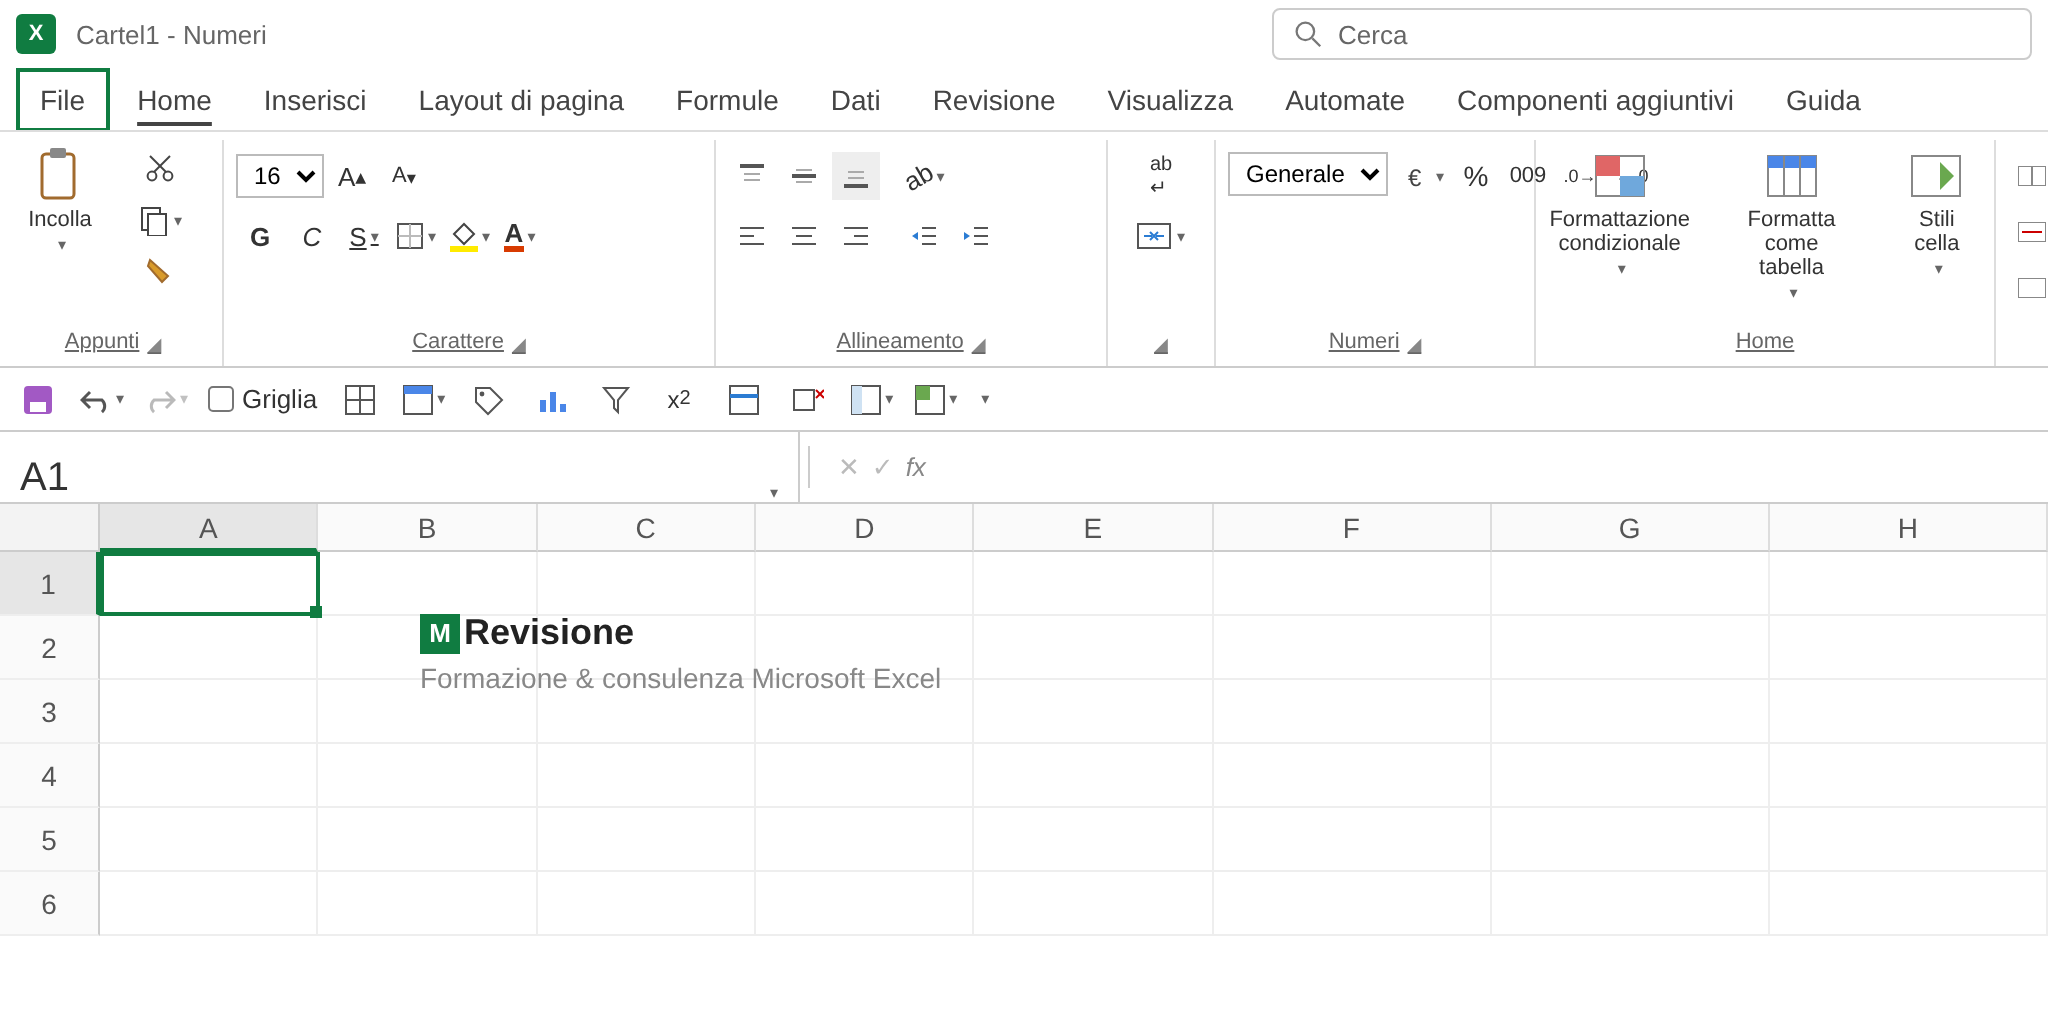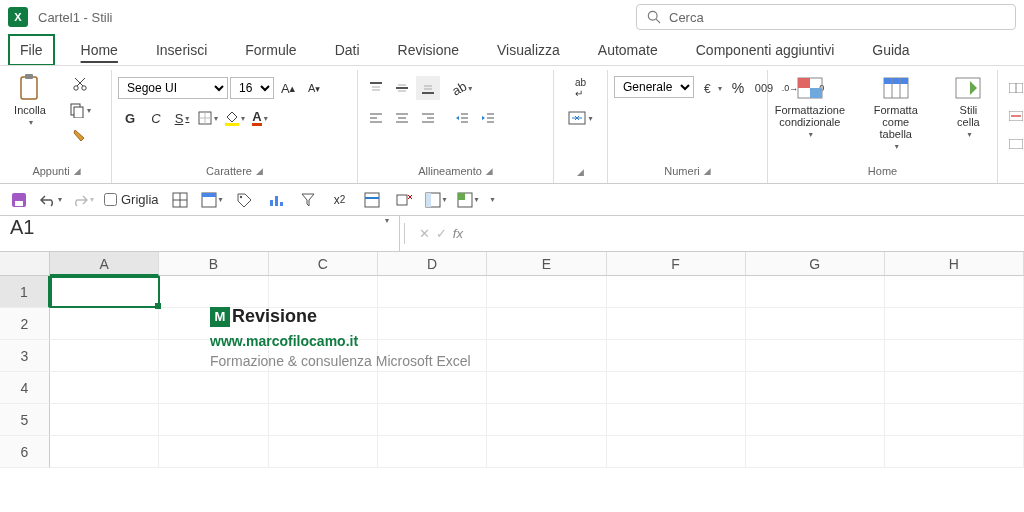--- a/index.html
+++ b/index.html
@@ -7,48 +7,48 @@
 
   
   .titlebar { height: 34px; display: flex; align-items: center; padding: 0 8px; background: #fff; }
   .app-icon { width: 20px; height: 20px; background: #107c41; border-radius: 3px; display: flex; align-items: center; justify-content: center; margin-right: 10px; }
   .app-icon span { color: #fff; font-weight: bold; font-size: 11px; }
   .doc-title { color: #666; font-size: 13px; }
   .search-box { margin-left: auto; display: flex; align-items: center; border: 1px solid #ccc; border-radius: 4px; height: 26px; width: 380px; padding: 0 10px; color: #666; }
   .search-box svg { margin-right: 8px; }
 
   
-  .tabs { height: 32px; display: flex; align-items: center; padding: 0 8px; border-bottom: 1px solid #ddd; gap: 14px; overflow: hidden; white-space: nowrap; }
+  .tabs { height: 32px; display: flex; align-items: center; padding: 0 8px; border-bottom: 1px solid #ddd; gap: 2px; overflow: hidden; white-space: nowrap; }
   .tab { padding: 6px 10px; font-size: 14px; color: #444; cursor: pointer; border: 2px solid transparent; }
   .tab.file-sel { border: 2px solid #107c41; }
   .tab.active { font-weight: normal; text-decoration: underline; text-underline-offset: 6px; text-decoration-thickness: 2px; }
 
   
   .ribbon { height: 118px; border-bottom: 1px solid #ccc; display: flex; background: #fff; padding: 4px 2px 0 2px; overflow: hidden; }
   .group { display: flex; flex-direction: column; border-right: 1px solid #ddd; padding: 2px 6px; min-width: 0; }
   .group-body { flex: 1; display: flex; align-items: flex-start; gap: 16px; }
-  .group-label { font-size: 11px; color: #666; text-align: center; padding: 2px 0 4px 0; display: flex; justify-content: center; align-items: center; gap: 4px; }
+  .group-label { font-size: 11px; color: #666; text-align: center; padding: 2px 0 4px 0; display: flex; justify-content: center; align-items: flex-end; gap: 4px; text-decoration: underline; }
   .group-label .launcher { font-size: 9px; color: #888; }
   .bigbtn { display: flex; flex-direction: column; align-items: center; gap: 2px; padding: 2px 4px; font-size: 11px; text-align: center; min-width: 44px; }
   .bigbtn .ico { width: 28px; height: 28px; display: flex; align-items: center; justify-content: center; }
   .smallbtn { display: flex; align-items: center; justify-content: center; width: 24px; height: 24px; }
   .iconcol { display: flex; flex-direction: column; gap: 2px; }
   .iconrow { display: flex; gap: 2px; align-items: center; }
   .font-select { border: 1px solid #bbb; font-size: 12px; height: 22px; padding: 0 4px; background: #fff; }
   .font-name { width: 110px; }
   .font-size { width: 44px; }
   .chev { font-size: 8px; color: #666; margin-left: 2px; }
 
   
   .qat { height: 32px; border-bottom: 1px solid #ccc; display: flex; align-items: center; padding: 0 8px; gap: 10px; background: #fff; overflow: hidden; }
   .qat .smallbtn { width: 22px; height: 22px; }
 
   
   .fbar { height: 36px; border-bottom: 1px solid #ccc; display: flex; align-items: center; }
-  .namebox { width: 400px; border-right: 1px solid #ccc; height: 100%; display: flex; align-items: flex-start; padding: 0 10px; font-size: 20px; justify-content: space-between; }
+  .namebox { width: 400px; border-right: 1px solid #ccc; height: 100%; display: flex; align-items: flex-end; padding: 0 10px; font-size: 20px; justify-content: space-between; }
   .fbar-btns { display: flex; align-items: center; gap: 6px; padding: 0 10px; color: #888; }
 
   
   .sheet { position: relative; }
   .corner { position: absolute; left: 0; top: 0; width: 50px; height: 24px; border-right: 1px solid #ccc; border-bottom: 1px solid #ccc; background: #f3f3f3; }
   .colheads { display: flex; margin-left: 50px; height: 24px; }
   .colhead { border-right: 1px solid #ddd; border-bottom: 1px solid #ccc; background: #fafafa; text-align: center; line-height: 24px; color: #555; font-size: 14px; }
   .colhead.sel { background: #e6e6e6; border-bottom: 2px solid #107c41; }
   .rows { position: absolute; left: 0; top: 24px; width: 50px; }
   .rowhead { height: 32px; border-right: 1px solid #ccc; border-bottom: 1px solid #eee; background: #fafafa; text-align: center; line-height: 32px; color: #555; font-size: 14px; }
@@ -67,34 +67,35 @@
 
   svg { display: block; }
 </style>
 </head>
 <body>
 
 <div class="titlebar">
   <div class="app-icon">
       <span>X</span>
     </div>
-  <div class="doc-title">Cartel1  -  Stili</div>
+  <div class="doc-title">Cartel1  -  Numeri</div>
   <div class="search-box">
     <svg width="14" height="14" viewBox="0 0 16 16">
         <circle cx="6.5" cy="6.5" r="5" fill="none" stroke="#777" stroke-width="1.3"></circle>
         <line x1="10.5" y1="10.5" x2="15" y2="15" stroke="#777" stroke-width="1.3"></line>
       </svg>
     <span>Cerca</span>
   </div>
 </div>
 
 <div class="tabs">
   <div class="tab file-sel">File</div>
   <div class="tab active">Home</div>
   <div class="tab">Inserisci</div>
+  <div class="tab">Layout di pagina</div>
   <div class="tab">Formule</div>
   <div class="tab">Dati</div>
   <div class="tab">Revisione</div>
   <div class="tab">Visualizza</div>
   <div class="tab">Automate</div>
   <div class="tab">Componenti aggiuntivi</div>
   <div class="tab">Guida</div>
 
 </div>
 
@@ -137,21 +138,20 @@
     </div>
     <div class="group-label">
         <span>Appunti</span>
         <span class="launcher">◢</span>
       </div>
   </div>
 
   <div class="group" style="width:246px">
     <div class="group-body" style="flex-direction:column; gap:6px; padding-top:4px">
       <div class="iconrow">
-        <select class="font-select font-name"><option>Segoe UI</option></select>
         <select class="font-select font-size"><option>16</option></select>
         <div class="smallbtn" style="font-size:13px">A<sup>▴</sup></div>
         <div class="smallbtn" style="font-size:11px">A<sup>▾</sup></div>
       </div>
       <div class="iconrow">
         <div class="smallbtn" style="font-weight:bold">G</div>
         <div class="smallbtn" style="font-style:italic">C</div>
         <div class="smallbtn" style="text-decoration:underline">
             <span>S</span>
             <span class="chev">▾</span>
@@ -487,21 +487,20 @@
     </div>
   <div class="cells" id="cells">
     <div class="selcell" id="selcell" style="left: 0px; top: 0px; width: 110px; height: 32px;">
         <div class="handle"></div>
       </div>
     <div class="watermark">
       <div class="wm-logo">
           <span class="sq">M</span>
           <span>Revisione</span>
         </div>
-      <div class="wm-url">www.marcofilocamo.it</div>
       <div class="wm-tag">Formazione &amp; consulenza Microsoft Excel</div>
     </div>
   <div class="row">
         <div class="cell" style="width: 110px;"></div>
         <div class="cell" style="width: 110px;"></div>
         <div class="cell" style="width: 110px;"></div>
         <div class="cell" style="width: 110px;"></div>
         <div class="cell" style="width: 120px;"></div>
         <div class="cell" style="width: 140px;"></div>
         <div class="cell" style="width: 140px;"></div>

